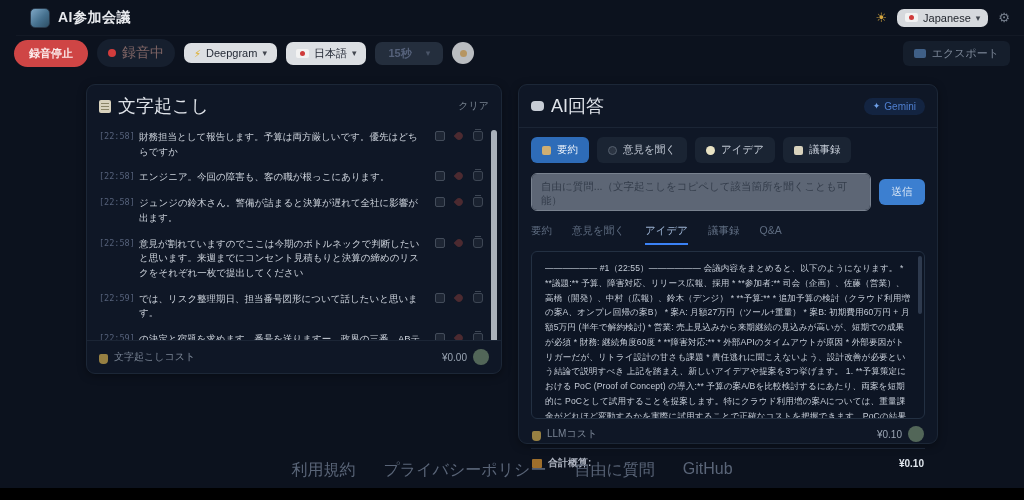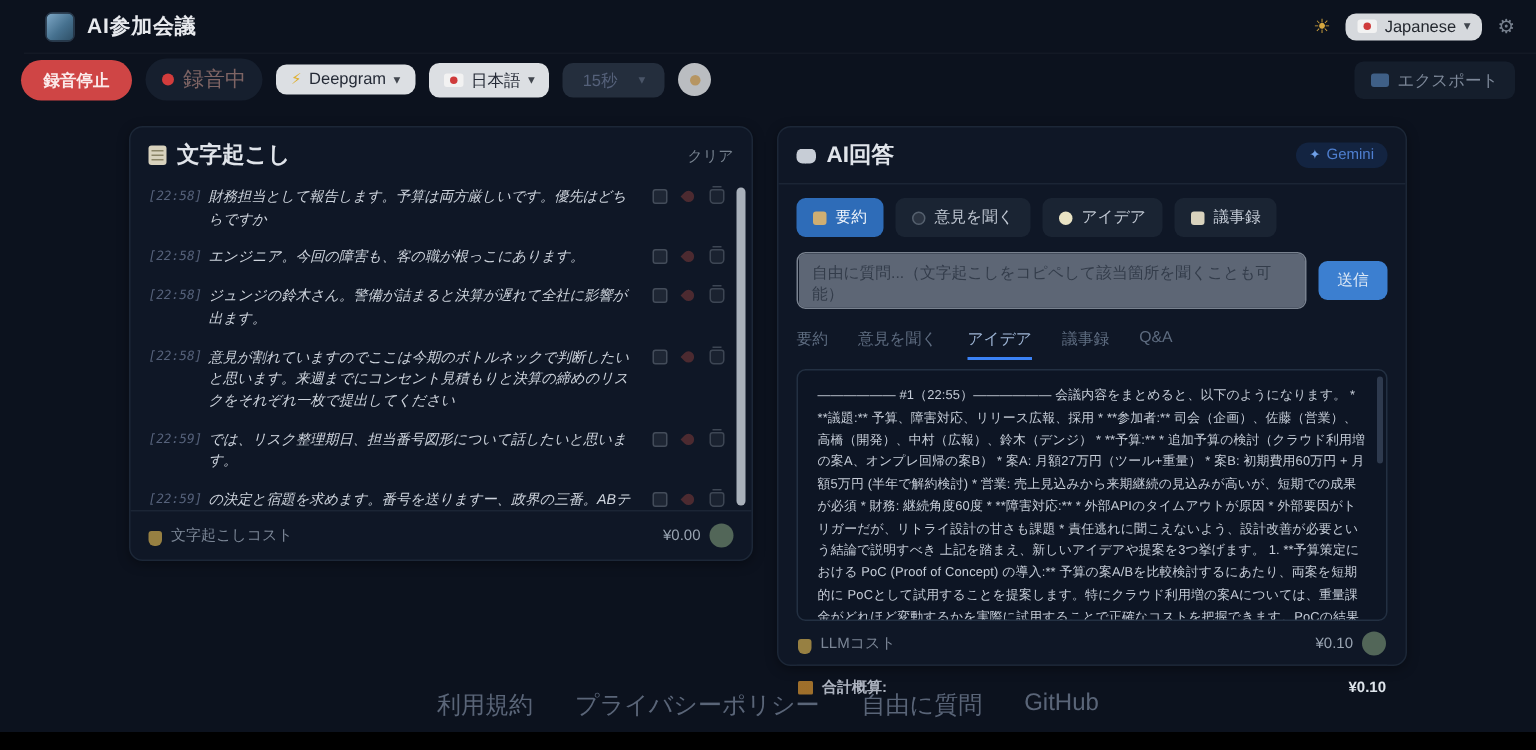--- a/index.html
+++ b/index.html
@@ -43,49 +43,49 @@
     padding:5px 11px; display:flex; align-items:center; gap:6px;
   }
   .rec-dot { width:8px; height:8px; border-radius:50%; background:#d23c3c; display:inline-block; }
   .sel-light {
     background:#dcdfe3; color:#242a36; border-radius:7px; font-size:11px;
     padding:4px 10px; display:flex; align-items:center; gap:5px; cursor:pointer;
   }
   .bolt { color:#dfaf2e; font-size:10px; }
   .sel-dim {
     background:#242e3d; color:#55617a; border-radius:7px; font-size:11px;
-    padding:4px 13px; display:flex; align-items:center; gap:14px;
+    padding:4px 13px; display:flex; align-items:center; gap:14px;font-weight:bold;
   }
   .sel-dim .chev { color:#4a5568; }
   .round-btn {
     width:22px; height:22px; border-radius:50%; background:#d9dbde; opacity:.85;
     display:flex; align-items:center; justify-content:center; cursor:pointer;
   }
   .speaker-ic { width:7px; height:7px; border-radius:50%; background:#d29a3f; opacity:.7; }
   .btn-export {
     margin-left:auto; background:#151e2c; color:#7d8899; border:none; border-radius:6px;
     font-size:11px; padding:5px 11px; display:flex; align-items:center; gap:6px; cursor:pointer;
   }
   .export-ic { width:12px; height:9px; background:#4a6f9e; border-radius:2px; opacity:.8; }
   
   .main { width:852px; margin:14px auto 0; display:flex; gap:16px; align-items:flex-start; }
   .panel {
     background:#0f1726; border:1px solid #1c2737; border-radius:9px;
     box-shadow:0 2px 8px rgba(0,0,0,.35); display:flex; flex-direction:column;
   }
   .panel-head { display:flex; align-items:center; padding:9px 12px; }
-  .panel-title { font-size:15px; font-weight:bold; color:#e0e4ea; display:flex; align-items:center; gap:7px; }
+  .panel-title { font-size:18px; font-weight:normal; color:#e0e4ea; display:flex; align-items:center; gap:7px; }
   .memo-ic { width:12px; height:13px; background:#d8d2bd; border-radius:2px; position:relative; }
   .memo-ic::after { content:""; position:absolute; left:2px; top:3px; right:2px; height:1px; background:#8b8568; box-shadow:0 3px 0 #8b8568, 0 6px 0 #8b8568; }
   .chat-ic { width:13px; height:10px; background:#c7cdd6; border-radius:4px; position:relative; }
   .chat-ic::after { content:""; position:absolute; left:3px; bottom:-3px; border:3px solid transparent; border-top-color:#c7cdd6; }
   
   .panel-left { width:416px; height:290px; }
   .clear-btn { margin-left:auto; font-size:10px; color:#77828f; cursor:pointer; }
-  .t-list { flex:1; position:relative; padding:3px 18px 4px 12px; overflow:hidden;font-style:italic; }
+  .t-list { flex:1; position:relative; padding:3px 18px 4px 12px; overflow:hidden; }
   .entry { display:flex; align-items:flex-start; margin-bottom:11px; }
   .time { font-family:"DejaVu Sans Mono","Liberation Mono",monospace; font-size:8.5px; color:#55617a; flex:0 0 40px; padding-top:1px; }
   .etext { flex:1; font-size:9.5px; line-height:1.55; color:#ced4dd; }
   .acts { flex:0 0 56px; display:flex; justify-content:flex-end; gap:9px; padding-top:1px; }
   .act { width:10px; height:10px; opacity:.38; cursor:pointer; }
   .act-copy { border:1px solid #9aa4b0; border-radius:2px; background:#39414d; }
   .act-pin { border-radius:50% 50% 50% 0; background:#b04a42; transform:rotate(45deg) scale(.75); }
   .act-trash { border:1px solid #8a94a0; border-radius:2px 2px 3px 3px; background:#2e3642; position:relative; }
   .act-trash::after { content:""; position:absolute; top:-3px; left:1px; right:1px; height:1px; background:#8a94a0; }
   .t-scroll { position:absolute; right:4px; top:3px; width:6px; height:212px; border-radius:3px; background:#a9b1bb; }

